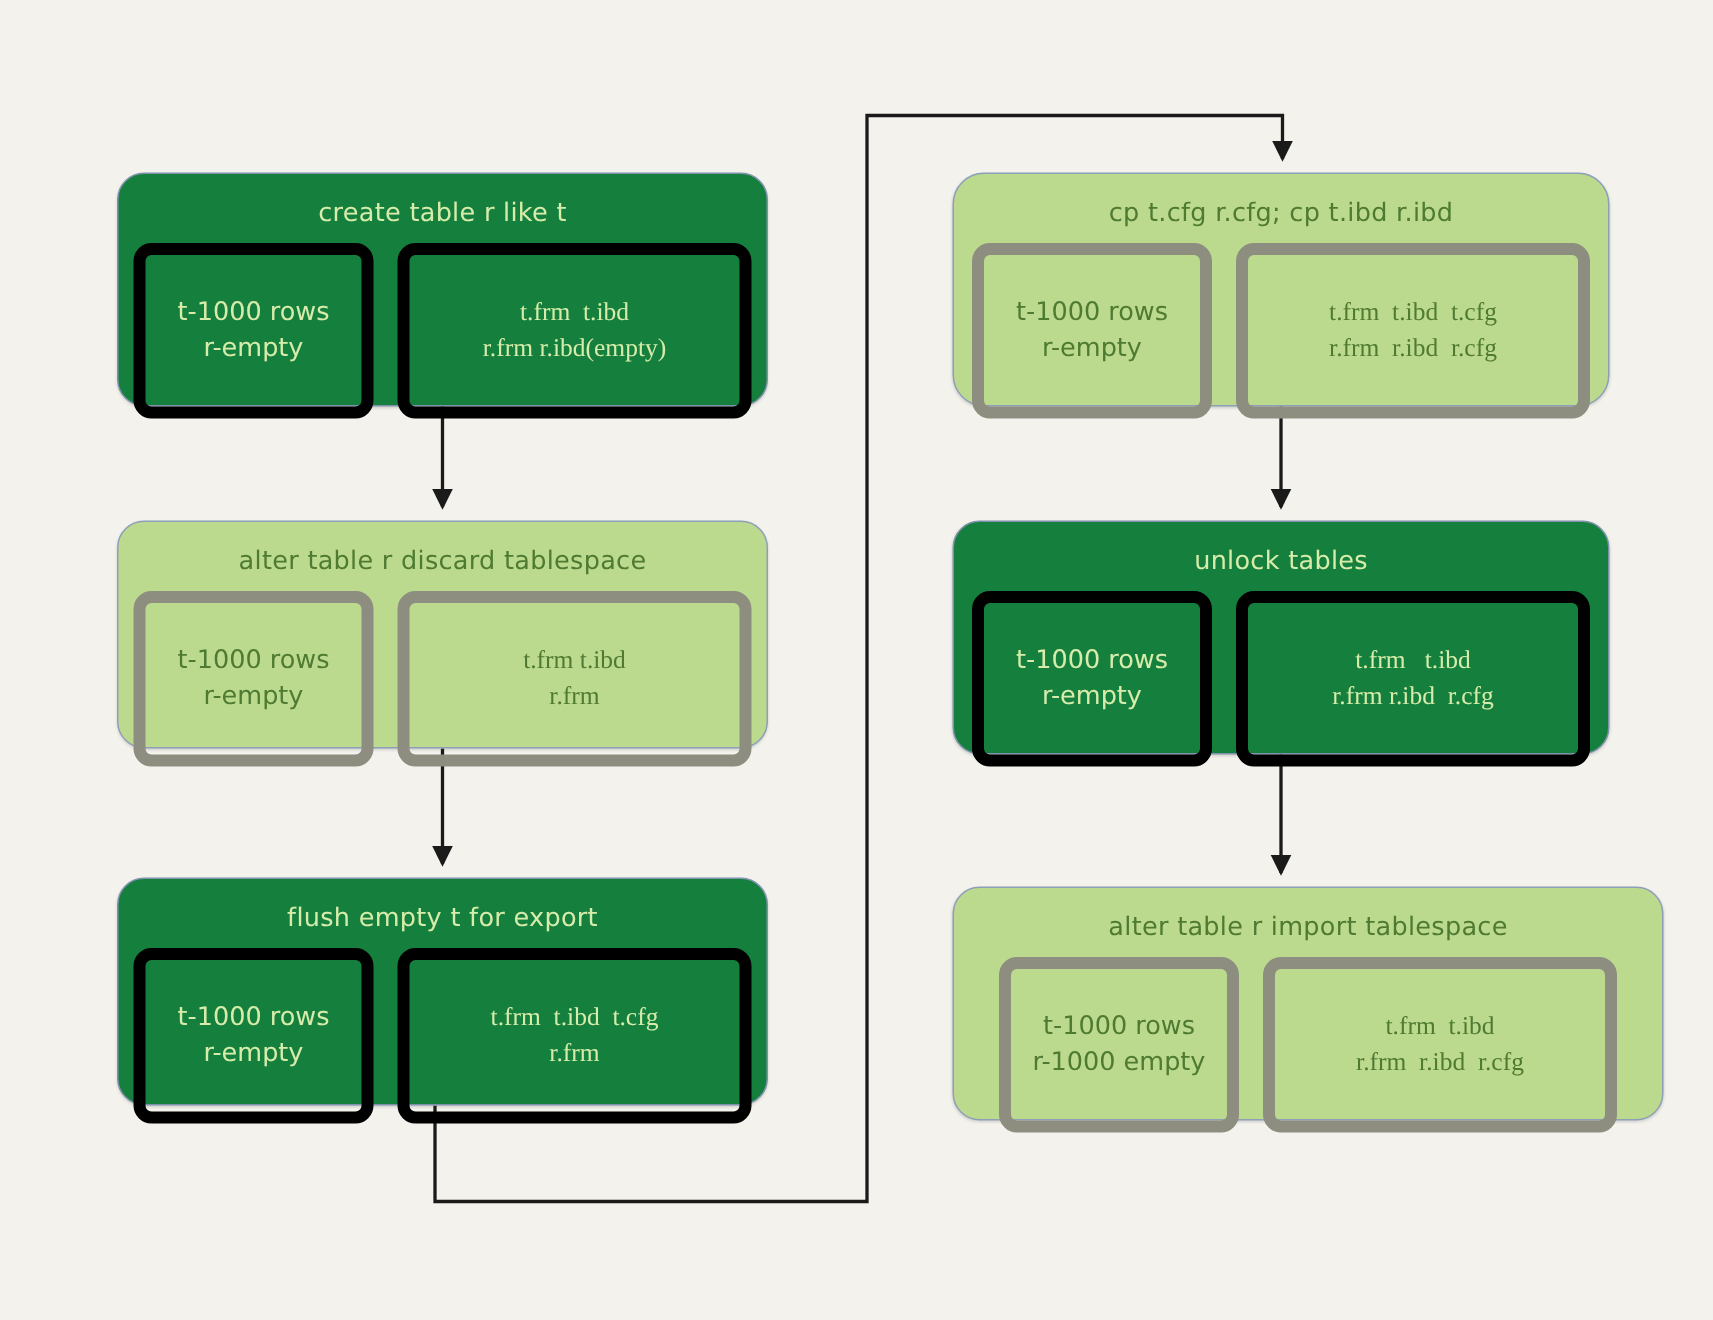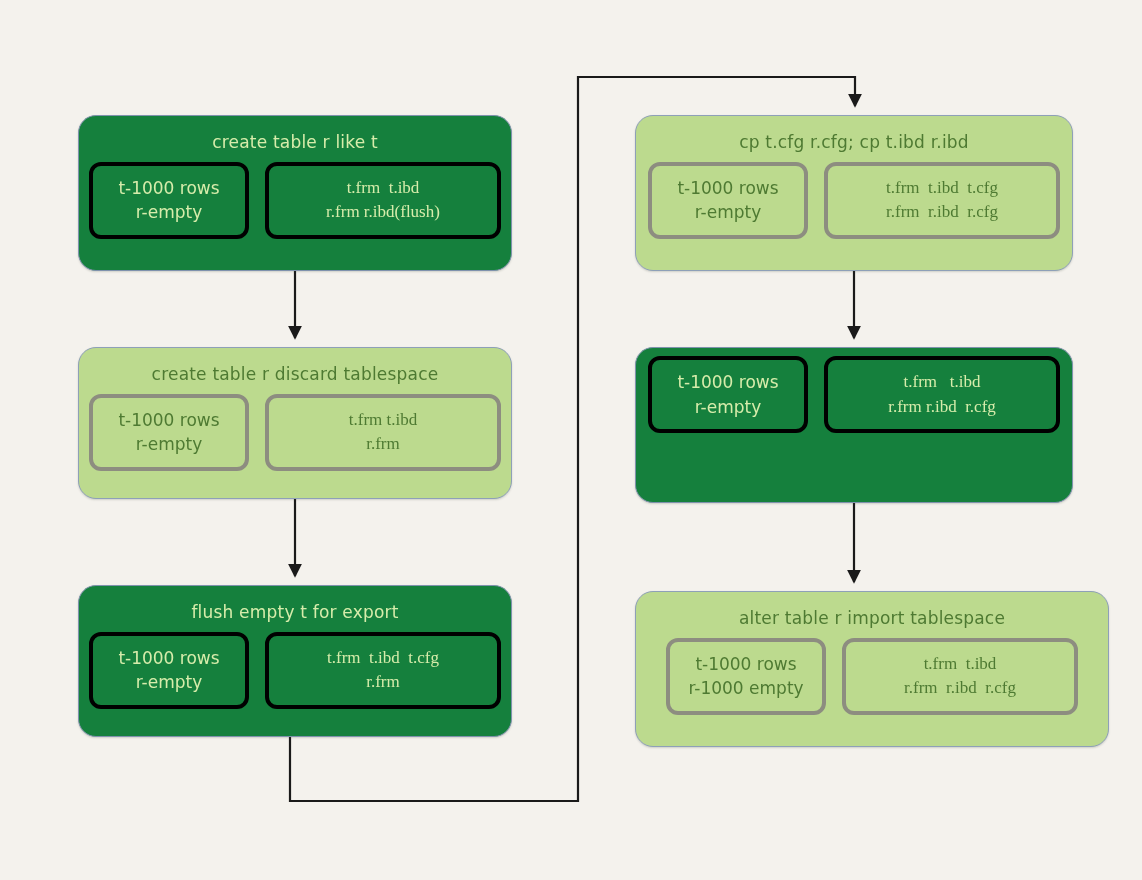--- a/index.html
+++ b/index.html
@@ -62,26 +62,26 @@
     display: flex;
     flex-direction: row;
     align-items: stretch;
     justify-content: flex-start;
     gap: 16px;
     padding: 8px 0 0 0;
   }
   .cell {
     box-sizing: border-box;
     border-radius: 12px;
-    border: 4px solid #000000;
+    border: 8px solid #000000;
     display: flex;
     flex-direction: column;
     align-items: center;
     justify-content: center;
-    padding: 10px 8px;
+    padding: 26px 8px;
   }
   .node.light .cell {
     border-color: #8d8d80;
   }
   .cell-line {
     font-size: 17px;
     line-height: 1.45;
     white-space: pre;
     text-align: center;
   }
@@ -114,26 +114,26 @@
   <div id="node-layer">
       <div class="node dark" style="left: 78px; top: 115px; width: 434px; height: 156px;">
         <div class="node-title">create table r like t</div>
         <div class="node-row">
           <div class="cell narrow">
             <div class="cell-line">t-1000 rows</div>
             <div class="cell-line">r-empty</div>
           </div>
           <div class="cell wide">
             <div class="cell-line">t.frm  t.ibd</div>
-            <div class="cell-line">r.frm r.ibd(flush)</div>
+            <div class="cell-line">r.frm r.ibd(empty)</div>
           </div>
         </div>
       </div>
       <div class="node light" style="left: 78px; top: 347px; width: 434px; height: 152px;">
-        <div class="node-title">create table r discard tablespace</div>
+        <div class="node-title">alter table r discard tablespace</div>
         <div class="node-row">
           <div class="cell narrow">
             <div class="cell-line">t-1000 rows</div>
             <div class="cell-line">r-empty</div>
           </div>
           <div class="cell wide">
             <div class="cell-line">t.frm t.ibd</div>
             <div class="cell-line">r.frm</div>
           </div>
         </div>
@@ -144,34 +144,35 @@
           <div class="cell narrow">
             <div class="cell-line">t-1000 rows</div>
             <div class="cell-line">r-empty</div>
           </div>
           <div class="cell wide">
             <div class="cell-line">t.frm  t.ibd  t.cfg</div>
             <div class="cell-line">r.frm</div>
           </div>
         </div>
       </div>
-      <div class="node light" style="left: 635px; top: 115px; width: 438px; height: 156px;">
+      <div class="node light" style="left: 635px; top: 115px; width: 438px; height: 156px; border-radius: 21px;">
         <div class="node-title">cp t.cfg r.cfg; cp t.ibd r.ibd</div>
         <div class="node-row">
           <div class="cell narrow">
             <div class="cell-line">t-1000 rows</div>
             <div class="cell-line">r-empty</div>
           </div>
           <div class="cell wide">
             <div class="cell-line">t.frm  t.ibd  t.cfg</div>
             <div class="cell-line">r.frm  r.ibd  r.cfg</div>
           </div>
         </div>
       </div>
       <div class="node dark" style="left: 635px; top: 347px; width: 438px; height: 156px;">
+        <div class="node-title">unlock tables</div>
         <div class="node-row">
           <div class="cell narrow">
             <div class="cell-line">t-1000 rows</div>
             <div class="cell-line">r-empty</div>
           </div>
           <div class="cell wide">
             <div class="cell-line">t.frm   t.ibd</div>
             <div class="cell-line">r.frm r.ibd  r.cfg</div>
           </div>
         </div>

